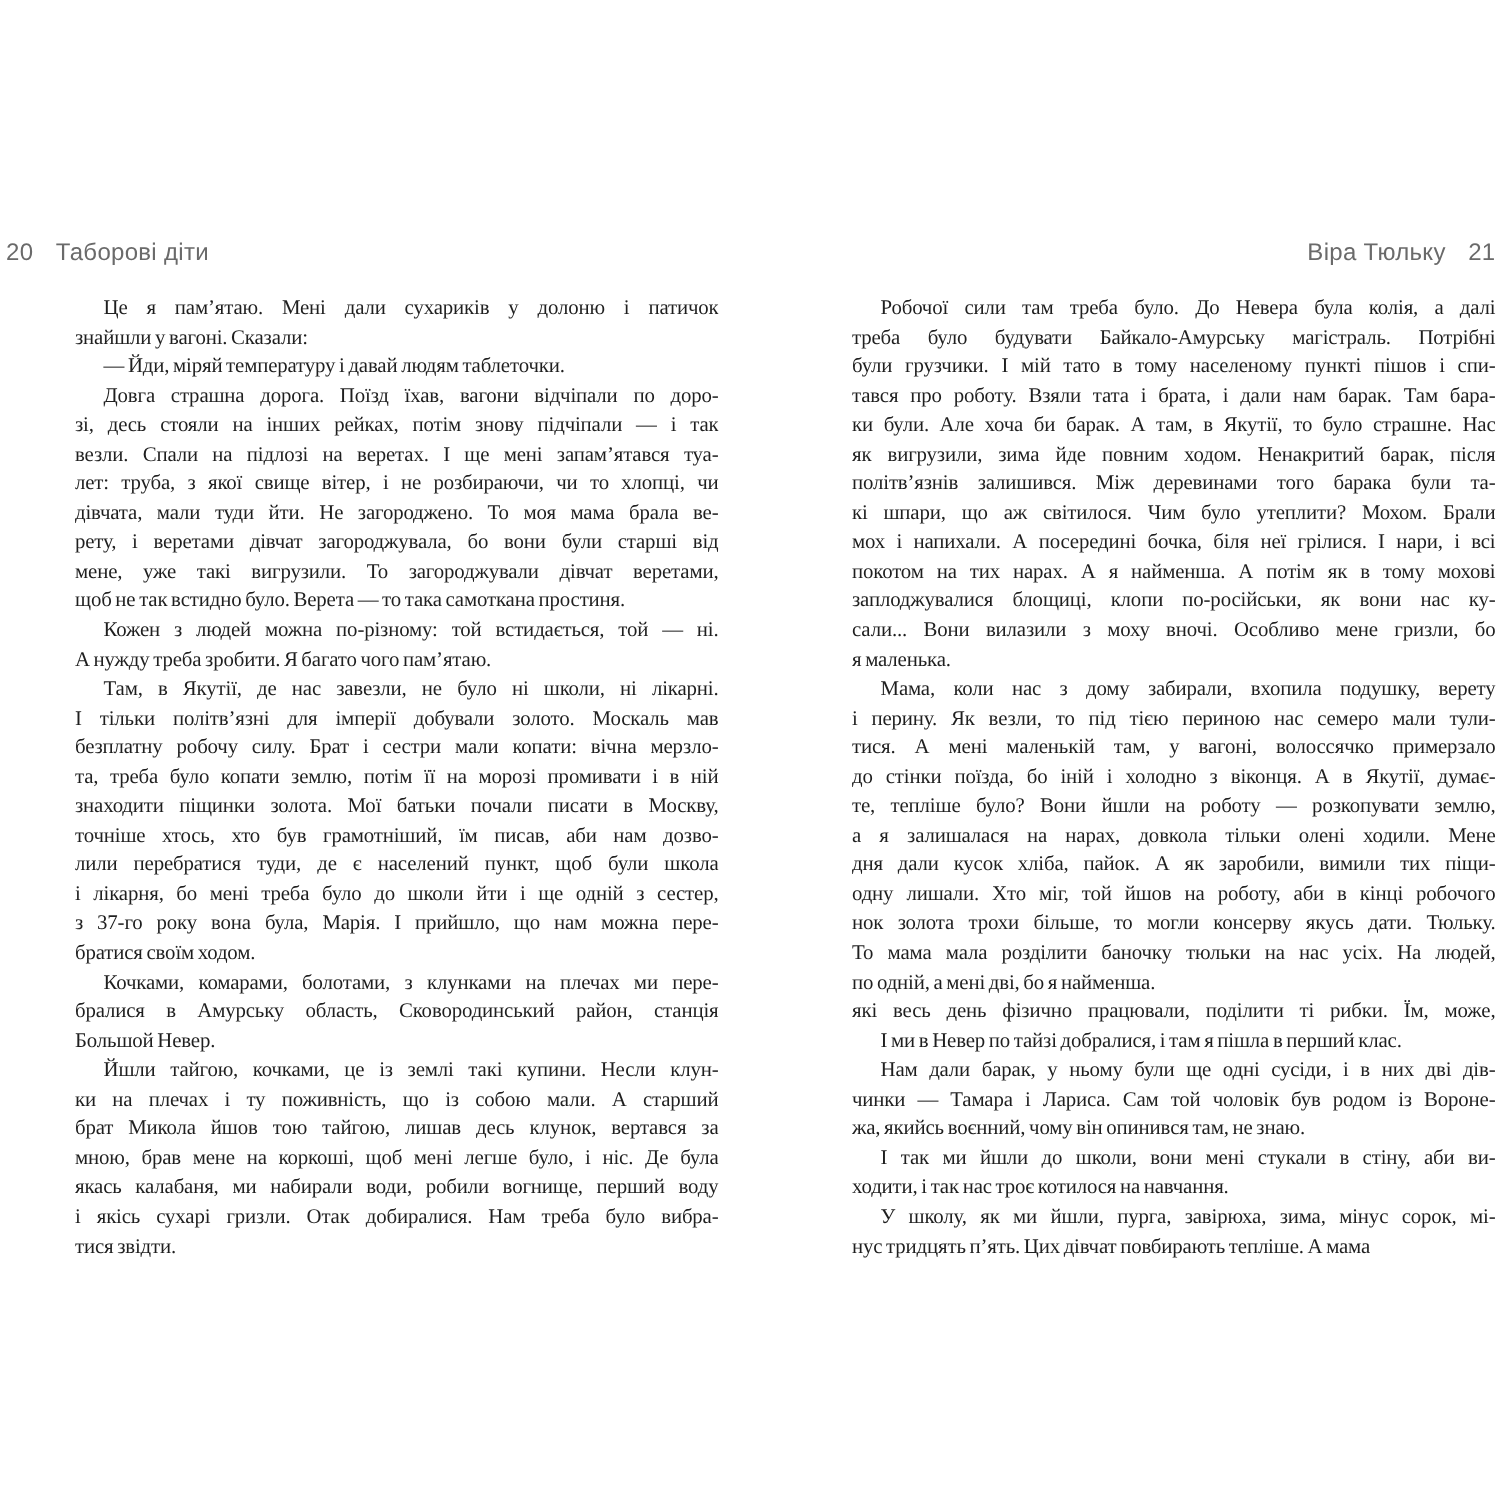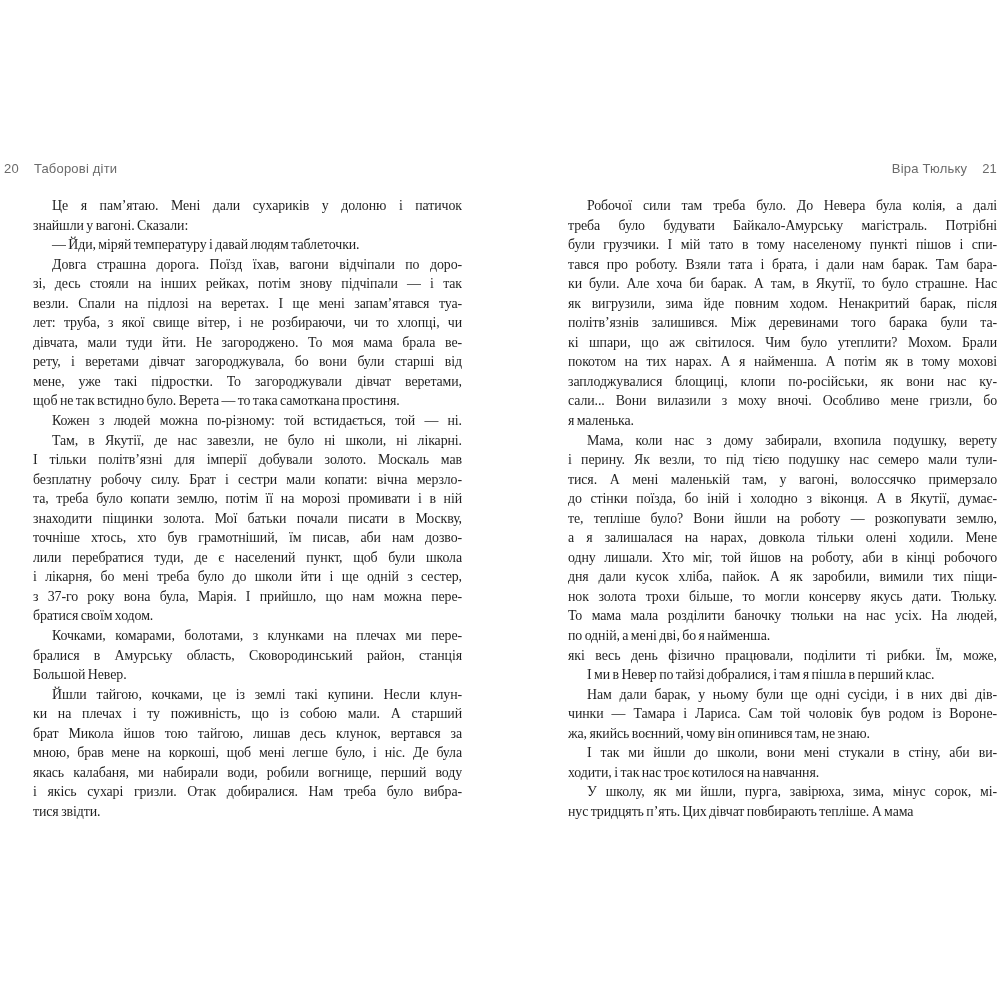--- a/index.html
+++ b/index.html
@@ -8,35 +8,35 @@
     background: #ffffff;
     position: relative;
     font-family: "Liberation Serif", serif;
     color: #1f1f1f;
     overflow: hidden;
   }
   .running-head {
     position: absolute;
     top: 161px;
     font-family: "Liberation Sans", sans-serif;
-    font-size: 13px;
+    font-size: 16px;
     line-height: 15px;
     color: #6a6a6a;
     letter-spacing: 0.2px;
     white-space: nowrap;
   }
   .running-head.left { left: 4px; }
   .running-head.right { right: 3px; text-align: right; }
   .running-head .gap { display: inline-block; width: 15px; }
   .page-column {
     position: absolute;
     top: 196px;
     width: 429px;
   }
-  .page-column.left { left: 33px; }
+  .page-column.left { left: 50px; }
   .page-column.right { left: 568px; }
   .para { margin: 0; padding: 0; }
   .line {
     font-size: 13.9px;
     line-height: 19.55px;
     height: 19.55px;
     overflow: hidden;
     letter-spacing: -0.1px;
     word-spacing: -0.9px;
     text-align: justify;
@@ -65,25 +65,26 @@
     <div class="para">
       <div class="line first last">— Йди, міряй температуру і давай людям таблеточки.</div>
     </div>
     <div class="para">
       <div class="line first">Довга страшна дорога. Поїзд їхав, вагони відчіпали по доро-</div>
       <div class="line">зі, десь стояли на інших рейках, потім знову підчіпали — і так</div>
       <div class="line">везли. Спали на підлозі на веретах. І ще мені запам’ятався туа-</div>
       <div class="line">лет: труба, з якої свище вітер, і не розбираючи, чи то хлопці, чи</div>
       <div class="line">дівчата, мали туди йти. Не загороджено. То моя мама брала ве-</div>
       <div class="line">рету, і веретами дівчат загороджувала, бо вони були старші від</div>
-      <div class="line">мене, уже такі підростки. То загороджували дівчат веретами,</div>
+      <div class="line">мене, уже такі вигрузили. То загороджували дівчат веретами,</div>
       <div class="line last">щоб не так встидно було. Верета — то така самоткана простиня.</div>
     </div>
     <div class="para">
       <div class="line first">Кожен з людей можна по-різному: той встидається, той — ні.</div>
+      <div class="line last">А нужду треба зробити. Я багато чого пам’ятаю.</div>
     </div>
     <div class="para">
       <div class="line first">Там, в Якутії, де нас завезли, не було ні школи, ні лікарні.</div>
       <div class="line">І тільки політв’язні для імперії добували золото. Москаль мав</div>
       <div class="line">безплатну робочу силу. Брат і сестри мали копати: вічна мерзло-</div>
       <div class="line">та, треба було копати землю, потім її на морозі промивати і в ній</div>
       <div class="line">знаходити піщинки золота. Мої батьки почали писати в Москву,</div>
       <div class="line">точніше хтось, хто був грамотніший, їм писав, аби нам дозво-</div>
       <div class="line">лили перебратися туди, де є населений пункт, щоб були школа</div>
       <div class="line">і лікарня, бо мені треба було до школи йти і ще одній з сестер,</div>
@@ -108,34 +109,35 @@
 <div class="page-column right" id="right-page">
     <div class="para">
       <div class="line first">Робочої сили там треба було. До Невера була колія, а далі</div>
       <div class="line">треба було будувати Байкало-Амурську магістраль. Потрібні</div>
       <div class="line">були грузчики. І мій тато в тому населеному пункті пішов і спи-</div>
       <div class="line">тався про роботу. Взяли тата і брата, і дали нам барак. Там бара-</div>
       <div class="line">ки були. Але хоча би барак. А там, в Якутії, то було страшне. Нас</div>
       <div class="line">як вигрузили, зима йде повним ходом. Ненакритий барак, після</div>
       <div class="line">політв’язнів залишився. Між деревинами того барака були та-</div>
       <div class="line">кі шпари, що аж світилося. Чим було утеплити? Мохом. Брали</div>
+      <div class="line">мох і напихали. А посередині бочка, біля неї грілися. І нари, і всі</div>
       <div class="line">покотом на тих нарах. А я найменша. А потім як в тому мохові</div>
       <div class="line">заплоджувалися блощиці, клопи по-російськи, як вони нас ку-</div>
       <div class="line">сали... Вони вилазили з моху вночі. Особливо мене гризли, бо</div>
       <div class="line last">я маленька.</div>
     </div>
     <div class="para">
       <div class="line first">Мама, коли нас з дому забирали, вхопила подушку, верету</div>
-      <div class="line">і перину. Як везли, то під тією подушку нас семеро мали тули-</div>
+      <div class="line">і перину. Як везли, то під тією периною нас семеро мали тули-</div>
       <div class="line">тися. А мені маленькій там, у вагоні, волоссячко примерзало</div>
       <div class="line">до стінки поїзда, бо іній і холодно з віконця. А в Якутії, думає-</div>
       <div class="line">те, тепліше було? Вони йшли на роботу — розкопувати землю,</div>
       <div class="line">а я залишалася на нарах, довкола тільки олені ходили. Мене</div>
+      <div class="line">дня дали кусок хліба, пайок. А як заробили, вимили тих піщи-</div>
       <div class="line">одну лишали. Хто міг, той йшов на роботу, аби в кінці робочого</div>
-      <div class="line">дня дали кусок хліба, пайок. А як заробили, вимили тих піщи-</div>
       <div class="line">нок золота трохи більше, то могли консерву якусь дати. Тюльку.</div>
       <div class="line">То мама мала розділити баночку тюльки на нас усіх. На людей,</div>
       <div class="line last">по одній, а мені дві, бо я найменша.</div>
       <div class="line">які весь день фізично працювали, поділити ті рибки. Їм, може,</div>
     </div>
     <div class="para">
       <div class="line first last">І ми в Невер по тайзі добралися, і там я пішла в перший клас.</div>
     </div>
     <div class="para">
       <div class="line first">Нам дали барак, у ньому були ще одні сусіди, і в них дві дів-</div>

